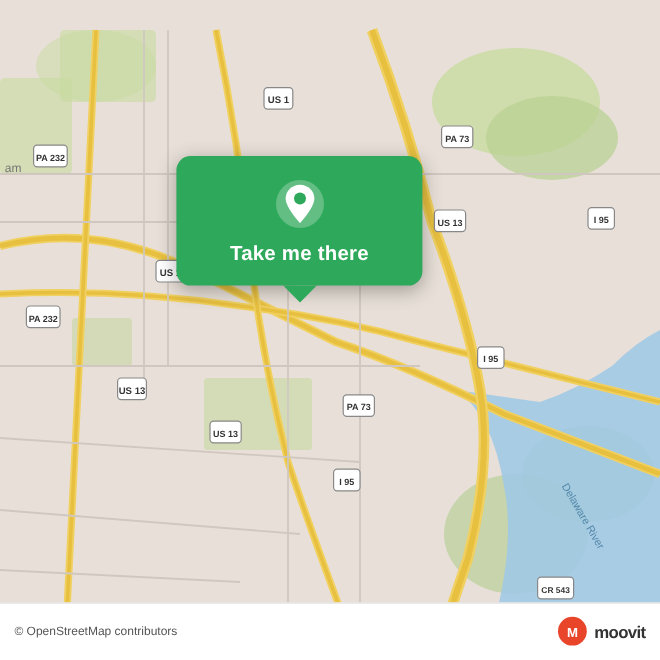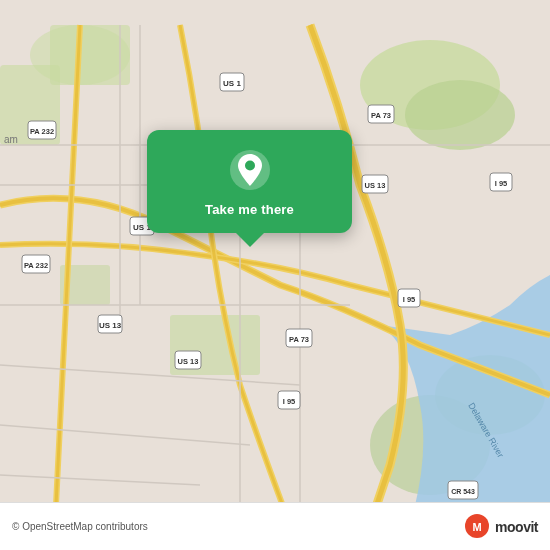--- a/index.html
+++ b/index.html
@@ -110,21 +110,21 @@
     #location-pin-icon {
       width: 44px;
       height: 44px;
       margin-bottom: 10px;
     }
 
     #take-me-there-btn {
       background: transparent;
       border: none;
       color: white;
-      font-size: 13px;
+      font-size: 17px;
       font-weight: 600;
       cursor: pointer;
       padding: 0;
       letter-spacing: 0.2px;
     }
   </style>
 </head>
 <body>
 
 <div id="map-container">

